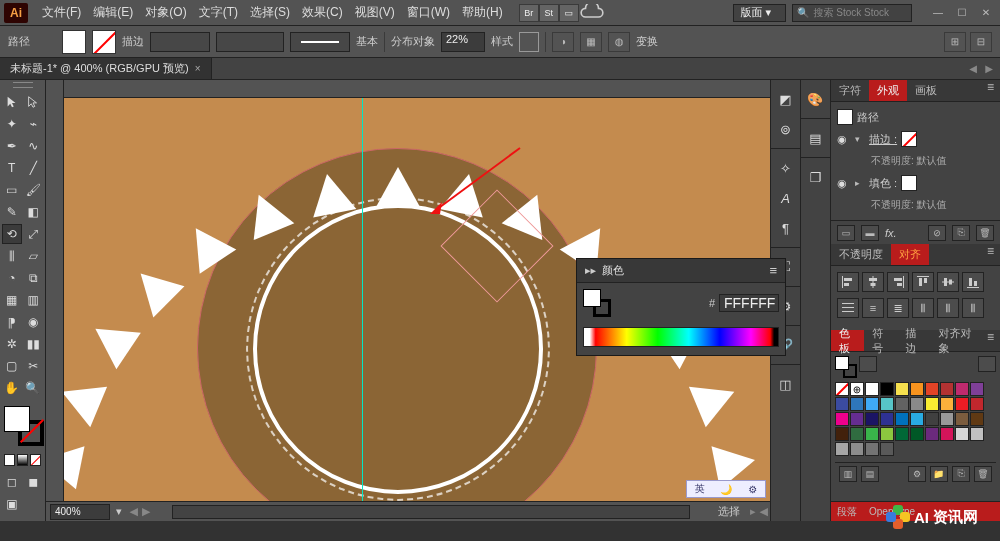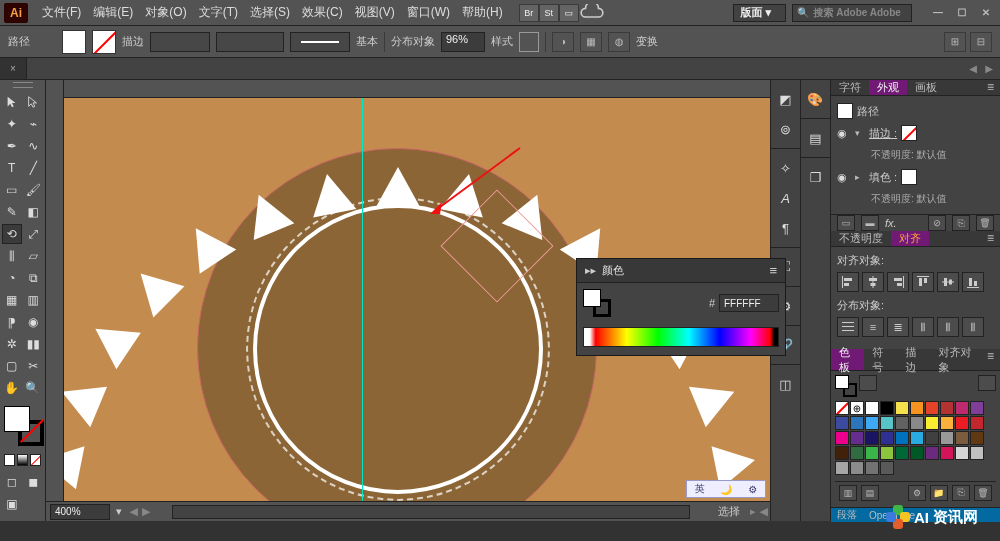--- a/index.html
+++ b/index.html
@@ -2,21 +2,21 @@
 <html><head>
 <meta charset="utf-8">
 <style>
   * { box-sizing: border-box; margin: 0; padding: 0; font-family: "Microsoft YaHei", sans-serif; }
   body { width: 1000px; height: 541px; background: #323232; color: #ccc; font-size: 11px; overflow: hidden; position: relative; }
   
   
   .titlebar { height: 26px; background: #535353; display: flex; align-items: center; padding: 0 4px; border-bottom: 1px solid #222; }
   .ai-logo { width: 24px; height: 20px; background: #2e0402; color: #f8a044; font-weight: bold; display: flex; align-items: center; justify-content: center; border-radius: 2px; font-size: 12px; margin-right: 8px; }
   .menu-item { padding: 0 6px; cursor: pointer; color: #ddd; font-size: 12px; }
-  .titlebar-right { margin-left: auto; display: flex; align-items: center; gap: 6px; font-weight: bold; }
+  .titlebar-right { margin-left: auto; display: flex; align-items: center; gap: 6px; }
   .tb-icon { width: 20px; height: 18px; background: #646464; border: 1px solid #3a3a3a; display: flex; align-items: center; justify-content: center; font-size: 9px; color: #eee; }
   .workspace-sel { background: #424242; border: 1px solid #222; height: 18px; padding: 0 14px 0 6px; color: #eee; font-size: 11px; }
   .search-stock { background: #424242; border: 1px solid #222; height: 18px; width: 120px; padding: 0 4px; color: #888; font-size: 10px; display: flex; align-items: center; }
   .win-btns { display: flex; margin-left: 10px; gap: 4px; }
   .win-btn { width: 20px; height: 14px; color: #bbb; display: flex; align-items: center; justify-content: center; font-size: 10px; }
   .cloud-icon { width: 26px; height: 18px; display: flex; align-items: center; justify-content: center; }
   
   
   .controlbar { height: 32px; background: #535353; display: flex; align-items: center; padding: 0 8px; border-bottom: 1px solid #222; gap: 6px; }
   .ctrl-label { color: #ccc; font-size: 11px; }
@@ -83,34 +83,34 @@
   
   .color-panel { position: absolute; left: 576px; top: 258px; width: 210px; background: #434343; border: 1px solid #1a1a1a; font-size:11px;}
   .cp-head { height: 24px; background: #383838; display: flex; align-items: center; padding: 0 8px; border-bottom: 1px solid #222;}
   .cp-head-title { color:#ddd;}
   .cp-head-arrow { margin-left:auto; color:#ccc; font-size:13px;}
   .cp-fs { padding: 6px; display: flex; align-items: center; gap: 4px;}
   .cp-fs-block { position:relative; width:28px; height:28px;}
   .cp-fs-fill { position:absolute; top:0; left:0; width:18px; height:18px; background:#fff; border:1px solid #000;}
   .cp-fs-stroke{ position:absolute; bottom:0; right:0; width:18px; height:18px; background:#434343; border:3px solid #000;}
   .cp-hex { margin-left:auto; display:flex; align-items:center; gap:4px;}
-  .cp-hex-val { background:#3c3c3c; border:1px solid #222; height:18px; width:60px; color:#eee; padding:0 4px; font-size:10px; display:flex; align-items:center;}
+  .cp-hex-val { background:#3c3c3c; border:1px solid #222; height:18px; width:60px; color:#eee; padding:0 4px; font-size:14px; display:flex; align-items:center;}
   .cp-spectrum { height: 20px; margin: 4px 6px 8px; background: linear-gradient(to right, #fff 0%, #fff 3%, #ff0000 6%, #ffff00 22%, #00ff00 38%, #00ffff 54%, #0000ff 70%, #ff00ff 86%, #ff0000 96%, #000 98%, #000 100%); border:1px solid #222;}
   
   
   .dock-strip { width: 30px; background: #434343; border-left: 1px solid #222; display:flex; flex-direction:column; padding-top:4px; }
   .dock-strip2 { width: 30px; background: #434343; border-left: 1px solid #222; display:flex; flex-direction:column; padding-top:4px; }
   .dock-icon { width: 26px; height: 26px; margin: 2px auto; display:flex; align-items:center; justify-content:center; color:#ddd; font-size:13px;}
   .dock-sep { height:1px; background:#222; margin: 4px 0;}
   
   
   .panels-col { width: 170px; background: #434343; border-left: 1px solid #222; display:flex; flex-direction:column;}
   .panel-tabs { height: 22px; display: flex; background: #383838; border-bottom:1px solid #222;}
   .panel-tab { padding: 0 8px; display:flex; align-items:center; color:#bbb; font-size:11px;}
-  .panel-tab.active { background: #701a75; color: #eee; }
+  .panel-tab.active { background: #b91c1c; color: #eee; }
   .panel-menu { margin-left:auto; padding: 0 6px; color:#bbb; font-size:12px;}
   
   
   .appear-body { padding: 4px 6px; }
   .appear-row { display:flex; align-items:center; height: 22px; gap:4px; font-size:11px;}
   .appear-sw { width:16px; height:16px; border:1px solid #222;}
   .appear-sw.white { background:#fff;}
   .appear-sw.none { background:#fff; position:relative; overflow:hidden;}
   .appear-sw.none::after { content:""; position:absolute; left:-2px; top:6px; width:22px; height:1.5px; background:red; transform:rotate(-45deg);}
   .eye { width:14px; color:#ddd; font-size:11px;}
@@ -134,21 +134,21 @@
   .sw-foot { height:22px; border-top:1px solid #222; display:flex; align-items:center; gap:4px; padding:0 4px; margin-top:4px;}
   
   
   .watermark { position:absolute; right:22px; bottom:12px; display:flex; align-items:center; gap:4px; font-size:15px; font-weight:bold;}
   .wm-yellow { color:#fff; }
   .wm-red { color:#fff; }
   .wm-flower { width:24px; height:24px; position:relative;}
   .wm-petal { position:absolute; width:10px; height:10px; border-radius:3px; left:7px; top:7px; transform-origin: 5px 5px;}
   
   
-  .footer-row { height:20px; background:#0369a1; border-top:1px solid #222; display:flex; align-items:center; padding:0 6px; font-size:10px; color:#bbb; gap:12px;}
+  .footer-row { height:20px; background:#b91c1c; border-top:1px solid #222; display:flex; align-items:center; padding:0 6px; font-size:10px; color:#bbb; gap:12px;}
   
 </style>
 </head>
 <body>
 
 <div class="titlebar">
   <div class="ai-logo">Ai</div>
   <div class="menu-item">文件(F)</div>
   <div class="menu-item">编辑(E)</div>
   <div class="menu-item">对象(O)</div>
@@ -162,57 +162,58 @@
   <div class="tb-icon">Br</div>
   <div class="tb-icon">St</div>
   <div class="tb-icon">▭</div>
   <div class="cloud-icon">
       <svg viewBox="0 0 24 16">
         <path d="M6 12 a4 4 0 0 1 0-8 a6 6 0 0 1 12 0 a4 4 0 0 1 0 8 z" fill="none" stroke="#ccc" stroke-width="1.5"></path>
       </svg>
     </div>
   <div class="titlebar-right">
     <div class="workspace-sel"><span>版面</span> ▾</div>
-    <div class="search-stock">🔍 <span style="margin-left:4px">搜索 Adobe Adobe</span></div>
+    <div class="search-stock">🔍 <span style="margin-left:4px">搜索 Stock Stock</span></div>
     <div class="win-btns">
       <div class="win-btn">—</div>
       <div class="win-btn">☐</div>
       <div class="win-btn">✕</div>
     </div>
   </div>
 </div>
 
 <div class="controlbar">
   <div class="ctrl-label">路径</div>
   <div style="width:20px"></div>
   <div class="swatch"></div>
   <div class="swatch none"></div>
   <div class="ctrl-label">描边</div>
   <div class="dropdown-mini"></div>
   <div class="stroke-style"></div>
   <div class="basic-line-prev"></div>
   <div class="ctrl-label">基本</div>
   <div class="divider"></div>
   <div class="ctrl-label">分布对象</div>
-  <div class="opacity-field">96%</div>
+  <div class="opacity-field">22%</div>
   <div class="ctrl-label">样式</div>
   <div class="swatch" style="width:20px;height:20px;background:#535353;border:1px solid #999"></div>
   <div class="divider"></div>
   <div class="ctrl-icon">◑</div>
   <div class="ctrl-icon">▦</div>
   <div class="ctrl-icon">◍</div>
   <div class="ctrl-label">变换</div>
   <div style="margin-left:auto; display:flex; gap:4px;">
     <div class="ctrl-icon">⊞</div>
     <div class="ctrl-icon">⊟</div>
   </div>
 </div>
 
 <div class="doctab-bar">
   <div class="doctab">
+    <span>未标题-1* @ 400% (RGB/GPU 预览)</span>
     <span class="doctab-close">×</span>
   </div>
   <div class="doctab-arrows">
     <div class="doctab-arrow">◀</div>
     <div class="doctab-arrow">▶</div>
   </div>
 </div>
 
 <div class="main-row">
 
@@ -442,21 +443,20 @@
       <div class="foot-btn">⎘</div>
       <div class="foot-btn">🗑</div>
     </div>
 
     <div class="panel-tabs">
       <div class="panel-tab">不透明度</div>
       <div class="panel-tab active" style="color:#ffa040">对齐</div>
       <div class="panel-menu">≡</div>
     </div>
     <div class="align-body">
-      <div class="align-sec-label">对齐对象:</div>
       <div class="align-row">
         <div class="align-btn">
             <svg viewBox="0 0 14 14">
               <rect x="1" y="1" width="1" height="12" fill="#ccc"></rect>
               <rect x="3" y="3" width="8" height="3" fill="#ccc"></rect>
               <rect x="3" y="8" width="5" height="3" fill="#ccc"></rect>
             </svg>
           </div>
         <div class="align-btn">
             <svg viewBox="0 0 14 14">
@@ -487,21 +487,20 @@
             </svg>
           </div>
         <div class="align-btn">
             <svg viewBox="0 0 14 14">
               <rect x="1" y="12" width="12" height="1" fill="#ccc"></rect>
               <rect x="3" y="3" width="3" height="8" fill="#ccc"></rect>
               <rect x="8" y="6" width="3" height="5" fill="#ccc"></rect>
             </svg>
           </div>
       </div>
-      <div class="align-sec-label">分布对象:</div>
       <div class="align-row">
         <div class="align-btn">
             <svg viewBox="0 0 14 14">
               <rect x="1" y="2" width="12" height="1" fill="#ccc"></rect>
               <rect x="1" y="6" width="12" height="1" fill="#ccc"></rect>
               <rect x="1" y="10" width="12" height="1" fill="#ccc"></rect>
             </svg>
           </div>
         <div class="align-btn">≡</div>
         <div class="align-btn">≣</div>

